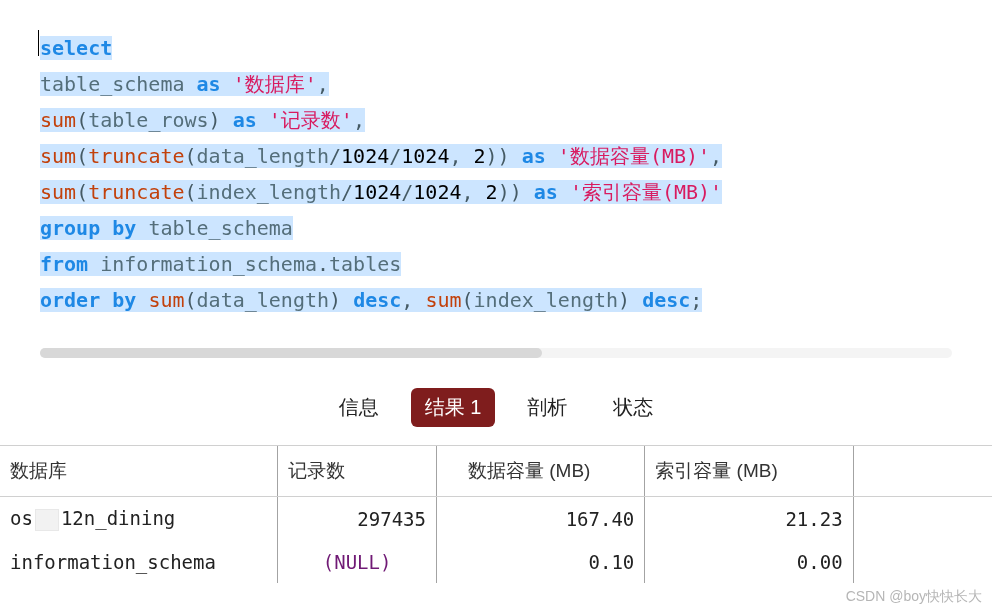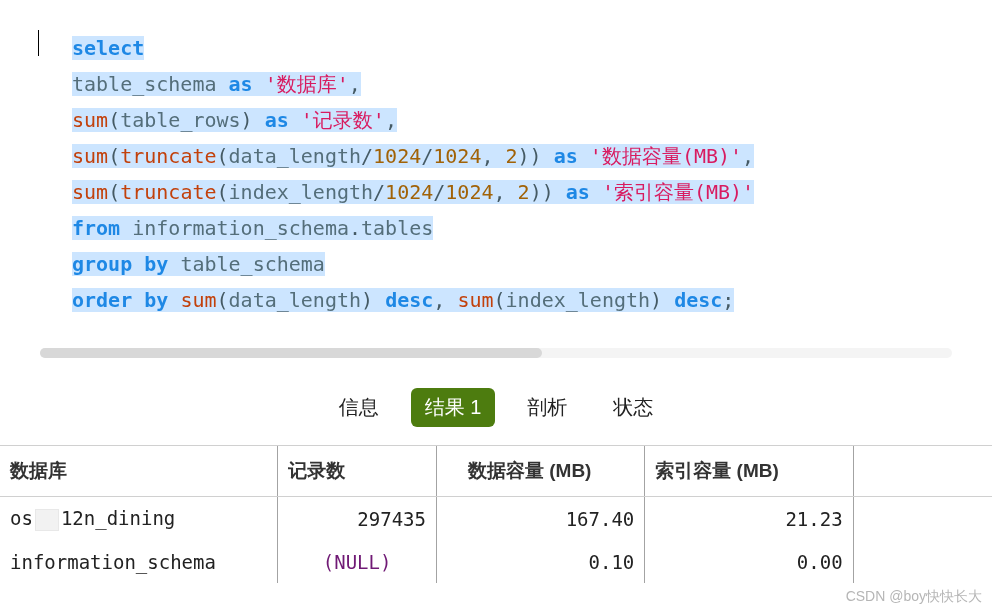--- a/index.html
+++ b/index.html
@@ -20,27 +20,27 @@
     
     .cursor {
       position: absolute;
       left: 38px;
       top: 30px;
       width: 1px;
       height: 26px;
       background: #000;
     }
     
-    .line { white-space: pre; padding-left: 32px; }
+    .line { white-space: pre; }
     .hl { background: #cce5ff; }
     
     .kw { color: #1e88e5; font-weight: 600; }
     .id { color: #546e7a; }
     .str { color: #d81b60; }
-    .num { color: #a16207; }
+    .num { color: #000000; }
     .op { color: #455a64; }
     .fn { color: #c2410c; }
     
     .hscroll {
       margin: 10px 40px 0 40px;
       height: 10px;
       background: #f4f4f4;
       border-radius: 5px;
       position: relative;
     }
@@ -61,36 +61,36 @@
       font-family: -apple-system, "Helvetica Neue", Arial, sans-serif;
       font-size: 20px;
     }
     .tab {
       padding: 6px 14px;
       border-radius: 6px;
       cursor: pointer;
       color: #222;
     }
     .tab.active {
-      background: #4d7c0f;
+      background: #7f1d1d;
       color: #fff;
     }
     
     .table-wrap {
       border-top: 1px solid #d0d0d0;
       font-family: -apple-system, "Helvetica Neue", Arial, sans-serif;
     }
     .data-table {
       width: 100%;
       border-collapse: collapse;
       font-size: 19px;
     }
     .data-table th {
       text-align: left;
-      font-weight: 700;
+      font-weight: 400;
       padding: 12px 10px;
       border-bottom: 1px solid #d0d0d0;
       color: #333;
       white-space: nowrap;
     }
     .data-table th + th,
     .data-table td + td {
       border-left: 1px solid #a3a3a3;
     }
     .data-table td {
@@ -133,22 +133,22 @@
 
 <div class="page">
 
   <div class="editor">
     <div class="cursor"></div>
     <div class="line"><span class="hl"><span class="kw">select</span></span></div>
     <div class="line"><span class="hl"><span class="id">table_schema</span> <span class="kw">as</span> <span class="str">'数据库'</span><span class="op">,</span></span></div>
     <div class="line"><span class="hl"><span class="fn">sum</span><span class="op">(</span><span class="id">table_rows</span><span class="op">)</span> <span class="kw">as</span> <span class="str">'记录数'</span><span class="op">,</span></span></div>
     <div class="line"><span class="hl"><span class="fn">sum</span><span class="op">(</span><span class="fn">truncate</span><span class="op">(</span><span class="id">data_length</span><span class="op">/</span><span class="num">1024</span><span class="op">/</span><span class="num">1024</span><span class="op">, </span><span class="num">2</span><span class="op">))</span> <span class="kw">as</span> <span class="str">'数据容量(MB)'</span><span class="op">,</span></span></div>
     <div class="line"><span class="hl"><span class="fn">sum</span><span class="op">(</span><span class="fn">truncate</span><span class="op">(</span><span class="id">index_length</span><span class="op">/</span><span class="num">1024</span><span class="op">/</span><span class="num">1024</span><span class="op">, </span><span class="num">2</span><span class="op">))</span> <span class="kw">as</span> <span class="str">'索引容量(MB)'</span></span></div>
+    <div class="line"><span class="hl"><span class="kw">group</span> <span class="kw">by</span> <span class="id">table_schema</span></span></div>
     <div class="line"><span class="hl"><span class="kw">from</span> <span class="id">information_schema</span><span class="op">.</span><span class="id">tables</span></span></div>
-    <div class="line"><span class="hl"><span class="kw">group</span> <span class="kw">by</span> <span class="id">table_schema</span></span></div>
     <div class="line"><span class="hl"><span class="kw">order</span> <span class="kw">by</span> <span class="fn">sum</span><span class="op">(</span><span class="id">data_length</span><span class="op">)</span> <span class="kw">desc</span><span class="op">, </span><span class="fn">sum</span><span class="op">(</span><span class="id">index_length</span><span class="op">)</span> <span class="kw">desc</span><span class="op">;</span></span></div>
   </div>
 
   <div class="hscroll">
     <div class="hscroll-thumb"></div>
   </div>
 
   <div class="tabs">
     <div class="tab">信息</div>
     <div class="tab active">结果 1</div>

